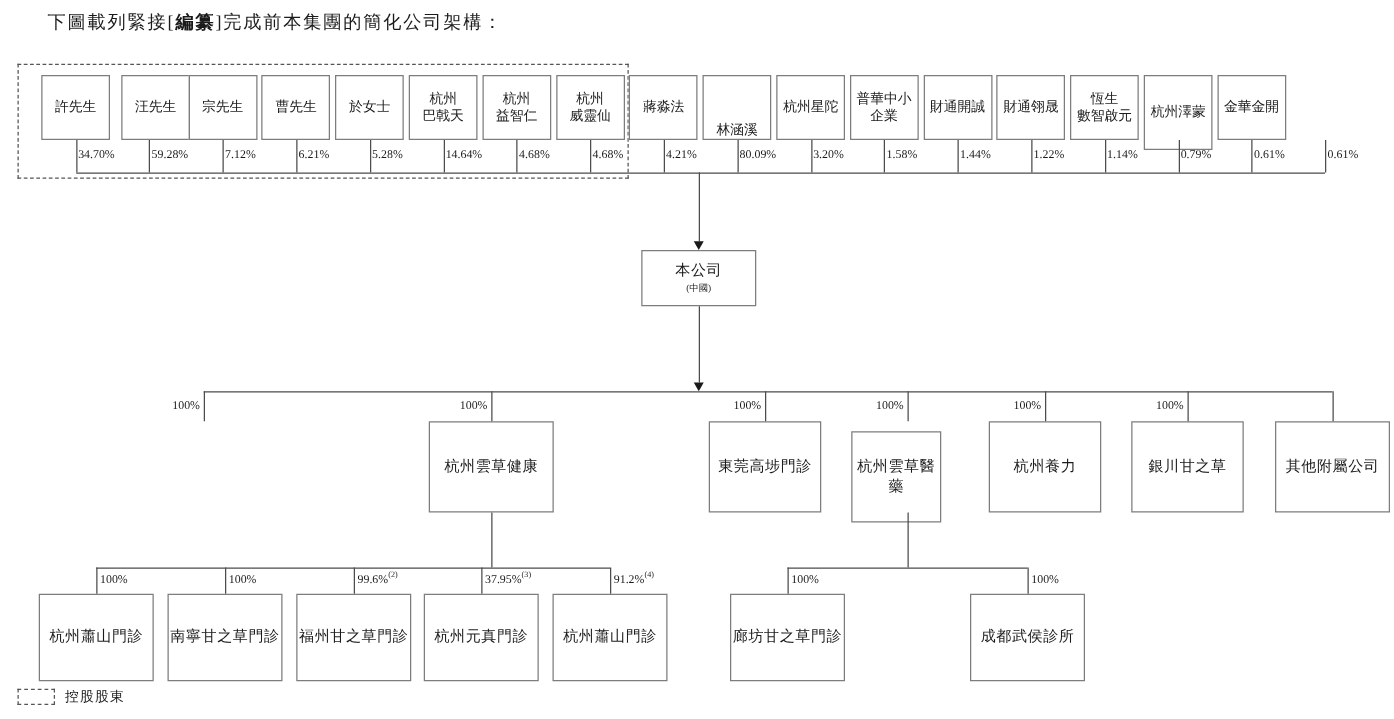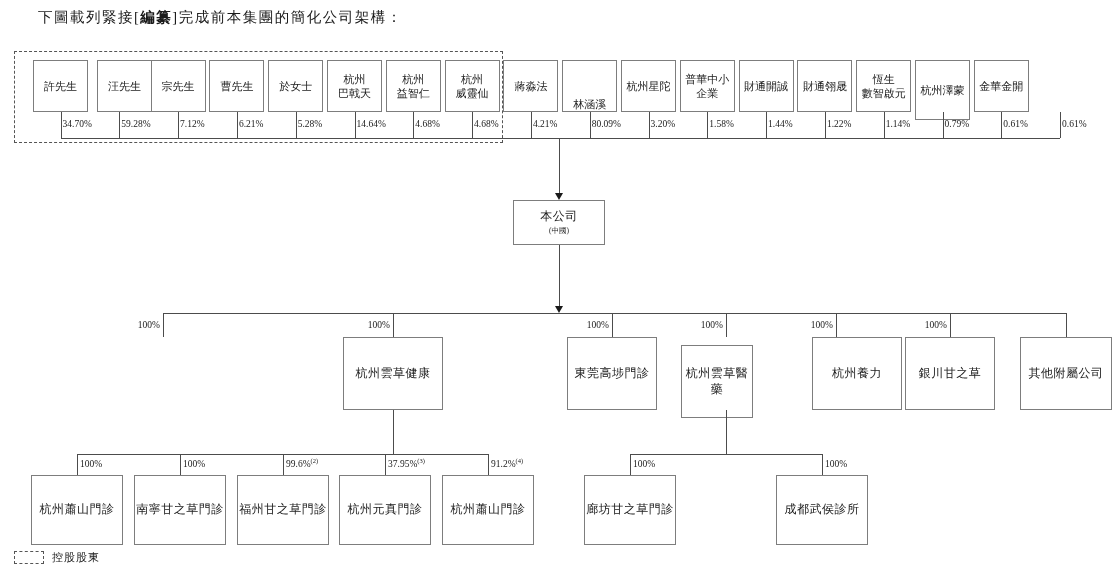--- a/index.html
+++ b/index.html
@@ -150,21 +150,21 @@
     <div class="node lg" style="left: 567px; top: 337px; width: 90px; height: 73px;">
       <div class="nm">東莞高埗門診</div>
     </div>
     <div class="line" style="left: 612px; top: 313px; width: 1px; height: 24px;"></div>
     <div class="pct ra" style="left: 609px; top: 320px;"><span>100%</span></div>
     <div class="node lg" style="left: 681px; top: 323px; width: 72px; height: 73px; margin-top: 22px;">
       <div class="nm">杭州雲草醫藥</div>
     </div>
     <div class="line" style="left: 726px; top: 313px; width: 1px; height: 24px;"></div>
     <div class="pct ra" style="left: 723px; top: 320px;"><span>100%</span></div>
-    <div class="node lg" style="left: 791px; top: 337px; width: 90px; height: 73px; margin-left: 21px;">
+    <div class="node lg" style="left: 791px; top: 337px; width: 90px; height: 73px;">
       <div class="nm">杭州養力</div>
     </div>
     <div class="line" style="left: 836px; top: 313px; width: 1px; height: 24px;"></div>
     <div class="pct ra" style="left: 833px; top: 320px;"><span>100%</span></div>
     <div class="node lg" style="left: 905px; top: 337px; width: 90px; height: 73px;">
       <div class="nm">銀川甘之草</div>
     </div>
     <div class="line" style="left: 950px; top: 313px; width: 1px; height: 24px;"></div>
     <div class="pct ra" style="left: 947px; top: 320px;"><span>100%</span></div>
     <div class="node lg" style="left: 1020px; top: 337px; width: 92px; height: 73px;">

